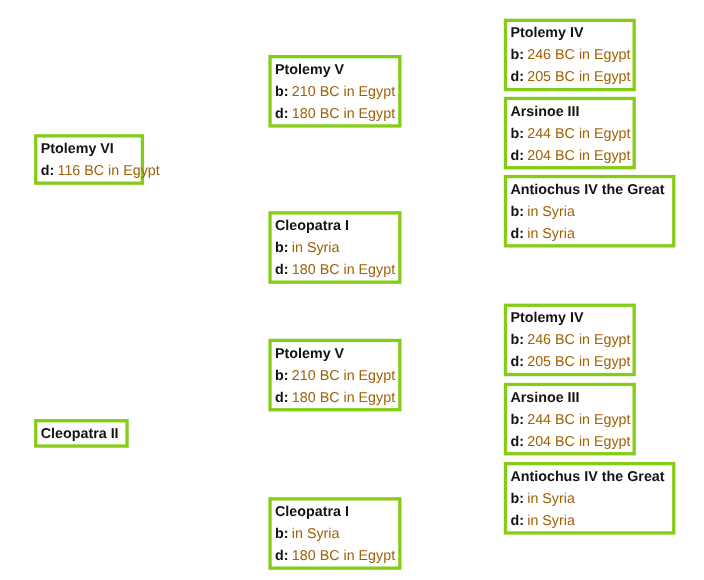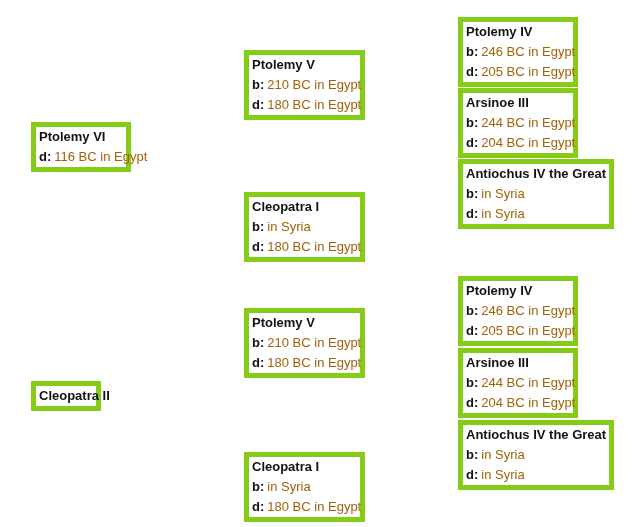--- a/index.html
+++ b/index.html
@@ -13,21 +13,21 @@
     height: 527px;
     background: #ffffff;
     font-family: "Liberation Sans", sans-serif;
     font-size: 13px;
     overflow: hidden;
   }
   .person-box {
     position: absolute;
     box-sizing: border-box;
     background: #ffffff;
-    border: 5px solid #84cc16;
+    border: 3px solid #84cc16;
     padding: 0 2px 0 3px;
     line-height: 20px;
     white-space: nowrap;
   }
   .person-name {
     font-weight: bold;
     color: #121212;
   }
   .pfx {
     font-weight: bold;
@@ -41,21 +41,21 @@
 </head>
 <body>
 
 <div class="canvas">
 
   <div class="person-box" style="left:31px; top:122px; width:100px;">
     <div class="person-name">Ptolemy VI</div>
     <div><span class="pfx">d:</span><span class="val">116 BC in Egypt</span></div>
   </div>
 
-  <div class="person-box" style="left:31px; top:381px; width:70px;">
+  <div class="person-box" style="left:31px; top:381px; width:86px;">
     <div class="person-name">Cleopatra II</div>
   </div>
 
   <div class="person-box" style="left:244px; top:50px; width:121px;">
     <div class="person-name">Ptolemy V</div>
     <div><span class="pfx">b:</span><span class="val">210 BC in Egypt</span></div>
     <div><span class="pfx">d:</span><span class="val">180 BC in Egypt</span></div>
   </div>
 
   <div class="person-box" style="left:244px; top:192px; width:121px;">

